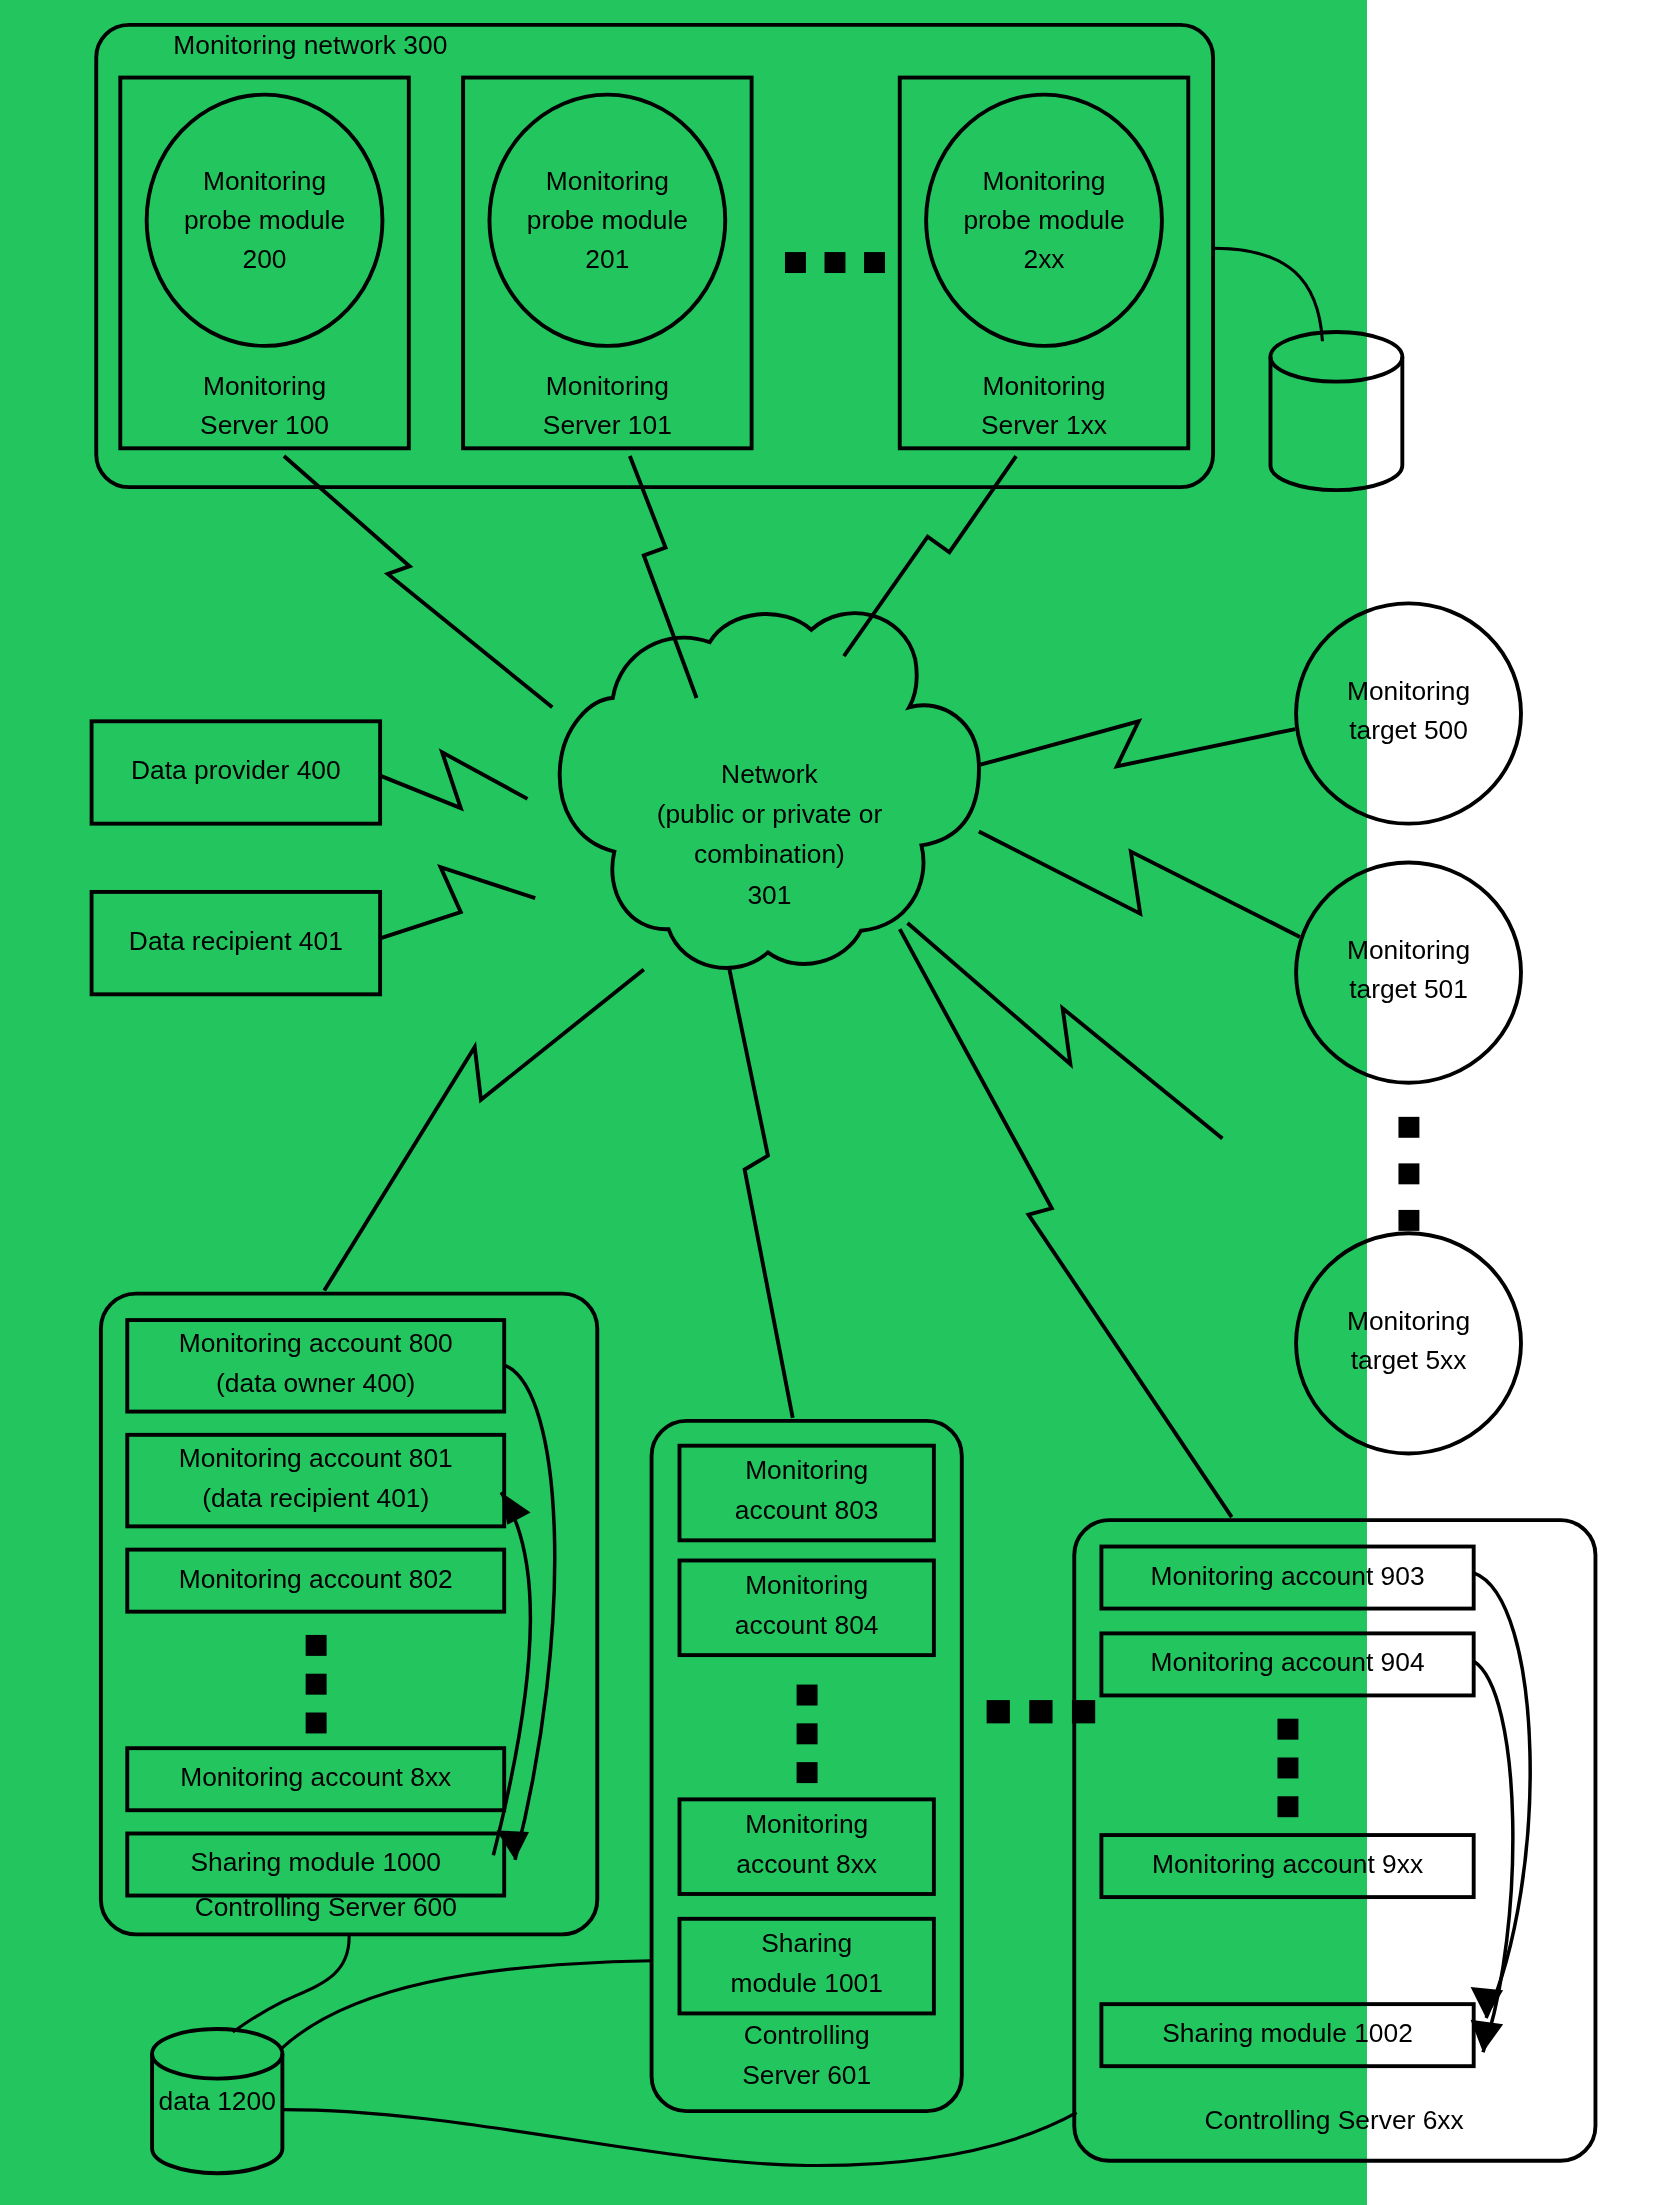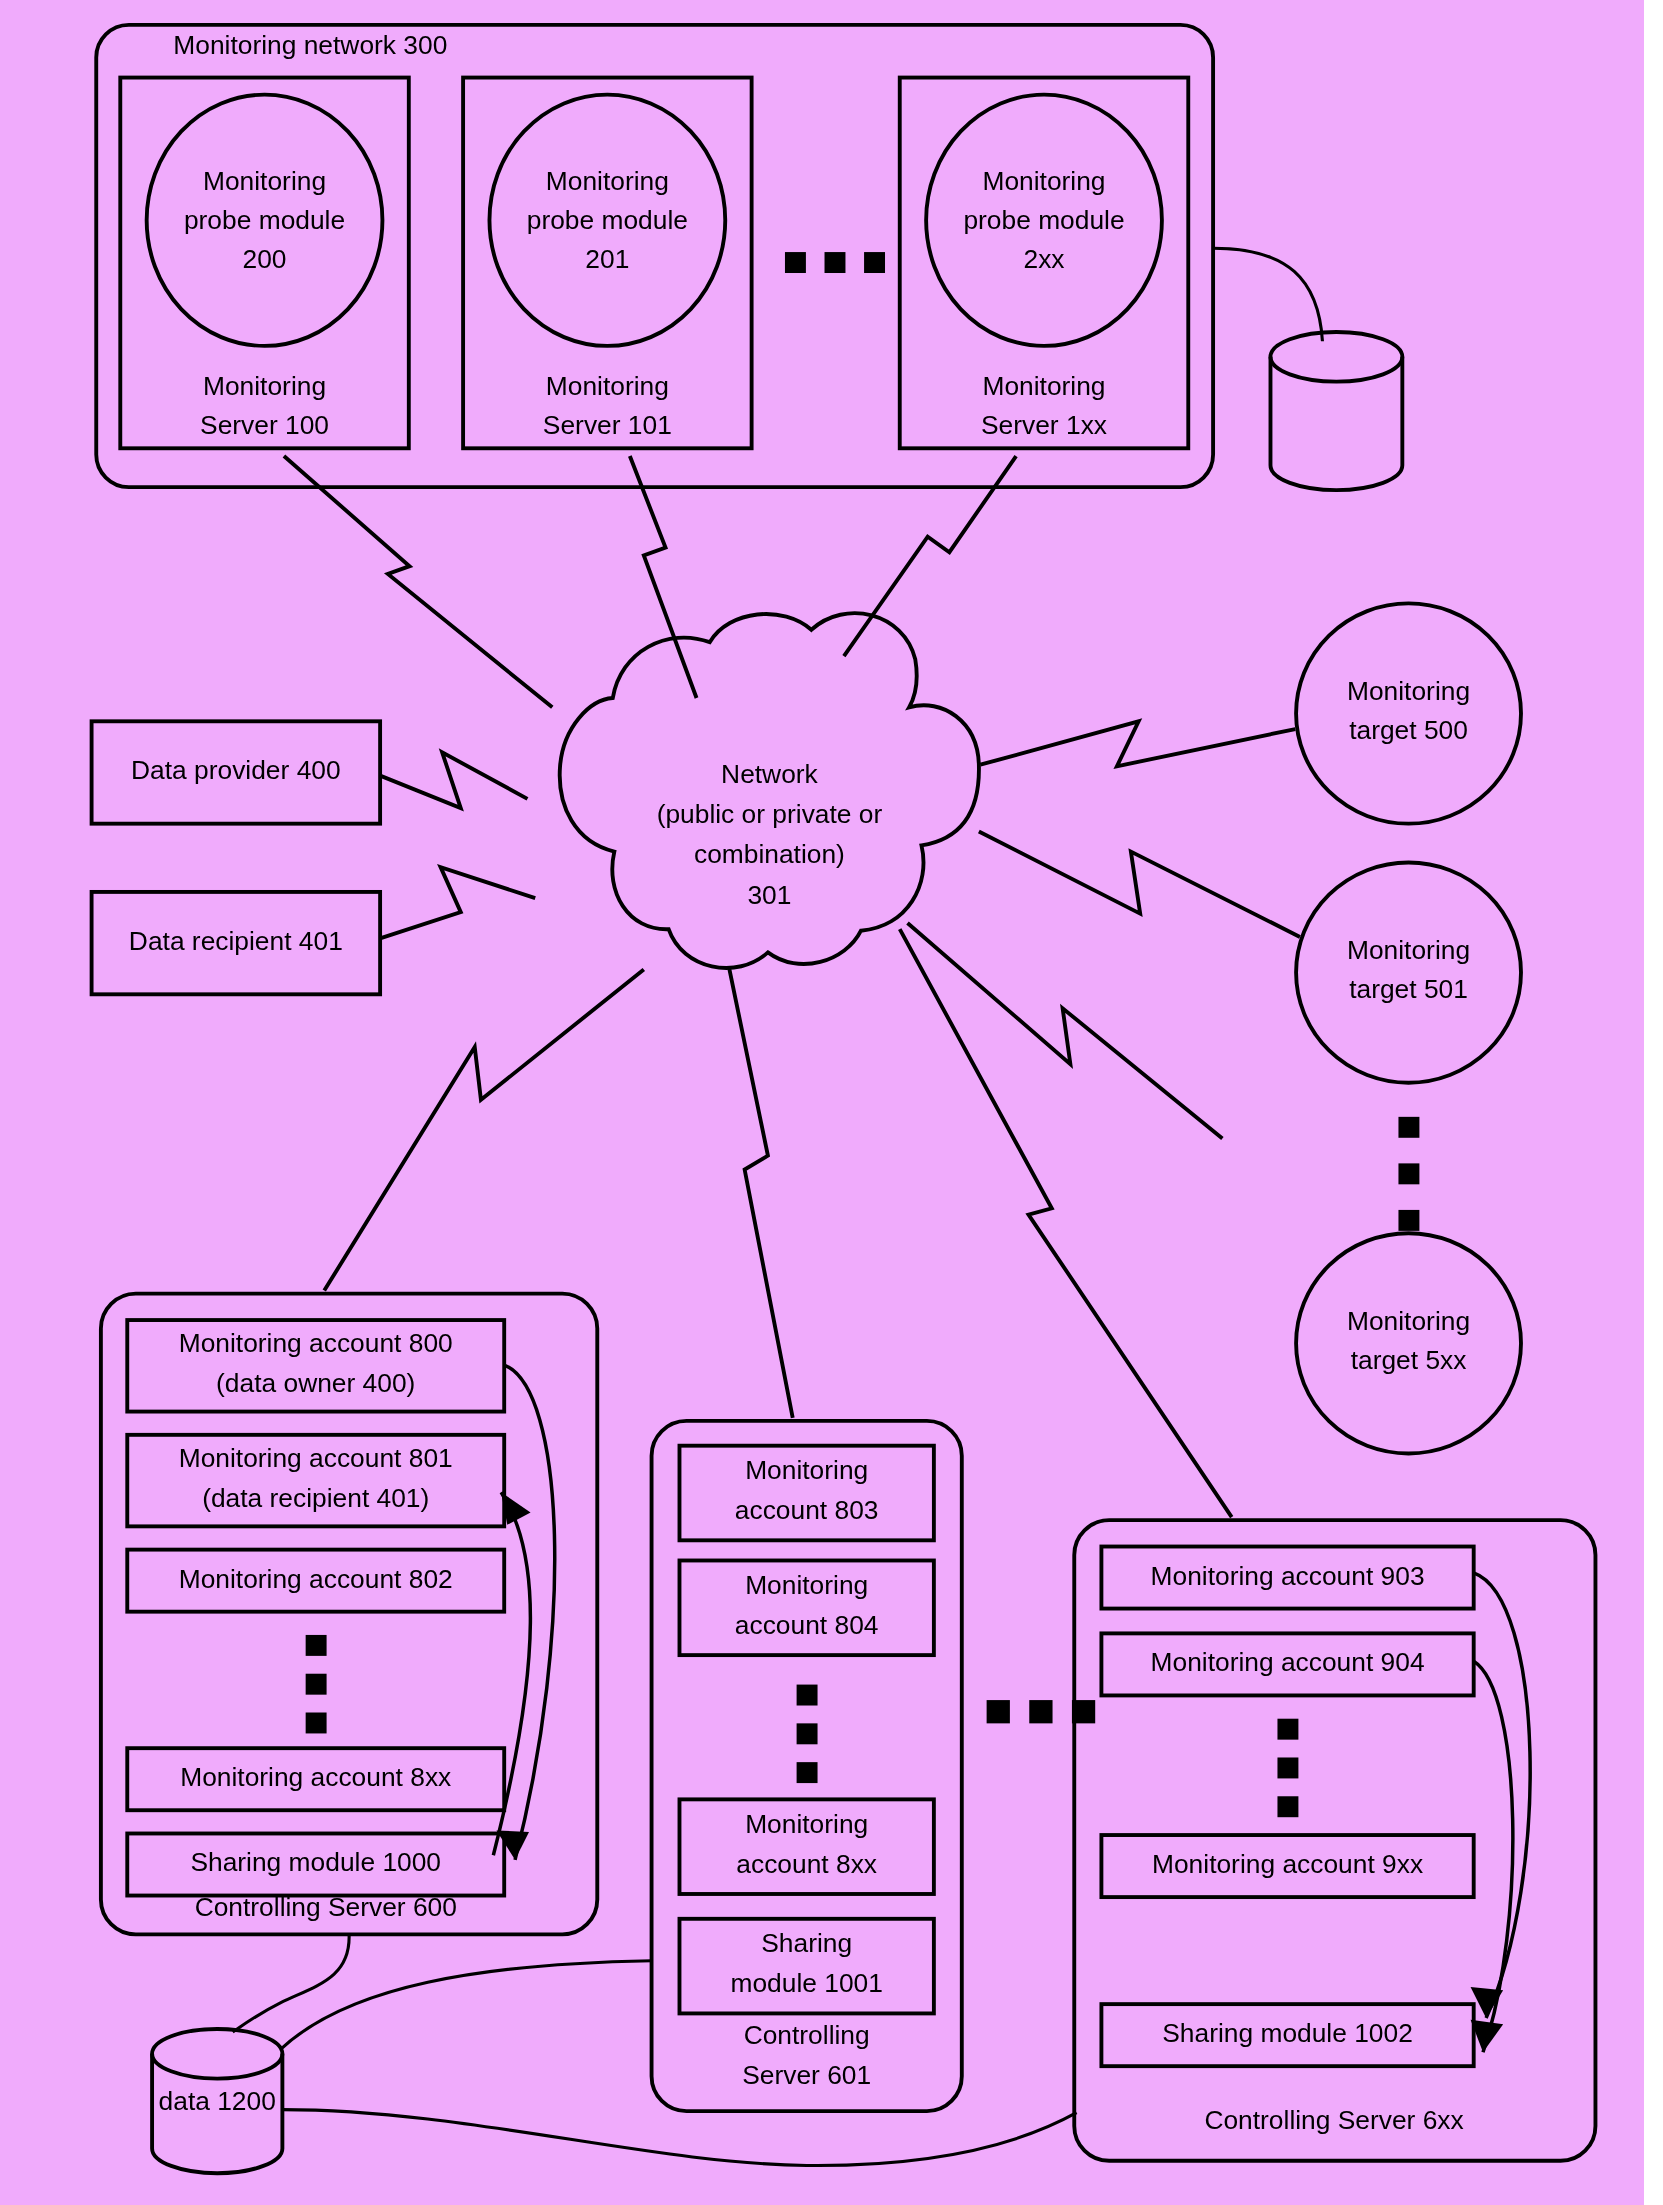--- a/index.html
+++ b/index.html
@@ -2,23 +2,23 @@
 <html style="font-size:12.4px"><head>
 <meta charset="utf-8">
 <style>
   html, body {
     margin: 0;
     padding: 0;
     background: #ffffff;
   }
   #root {
     position: relative;
-    width: 1644px;
+    width: 1367px;
     height: 2205px;
-    background: #f0abfc;
+    background: #22c55e;
     font-family: "Liberation Sans", sans-serif;
   }
   svg.diagram {
     display: block;
     width: 1663px;
     height: 2205px;
   }
   text {
     font-family: "Liberation Sans", sans-serif;
     fill: #000000;

